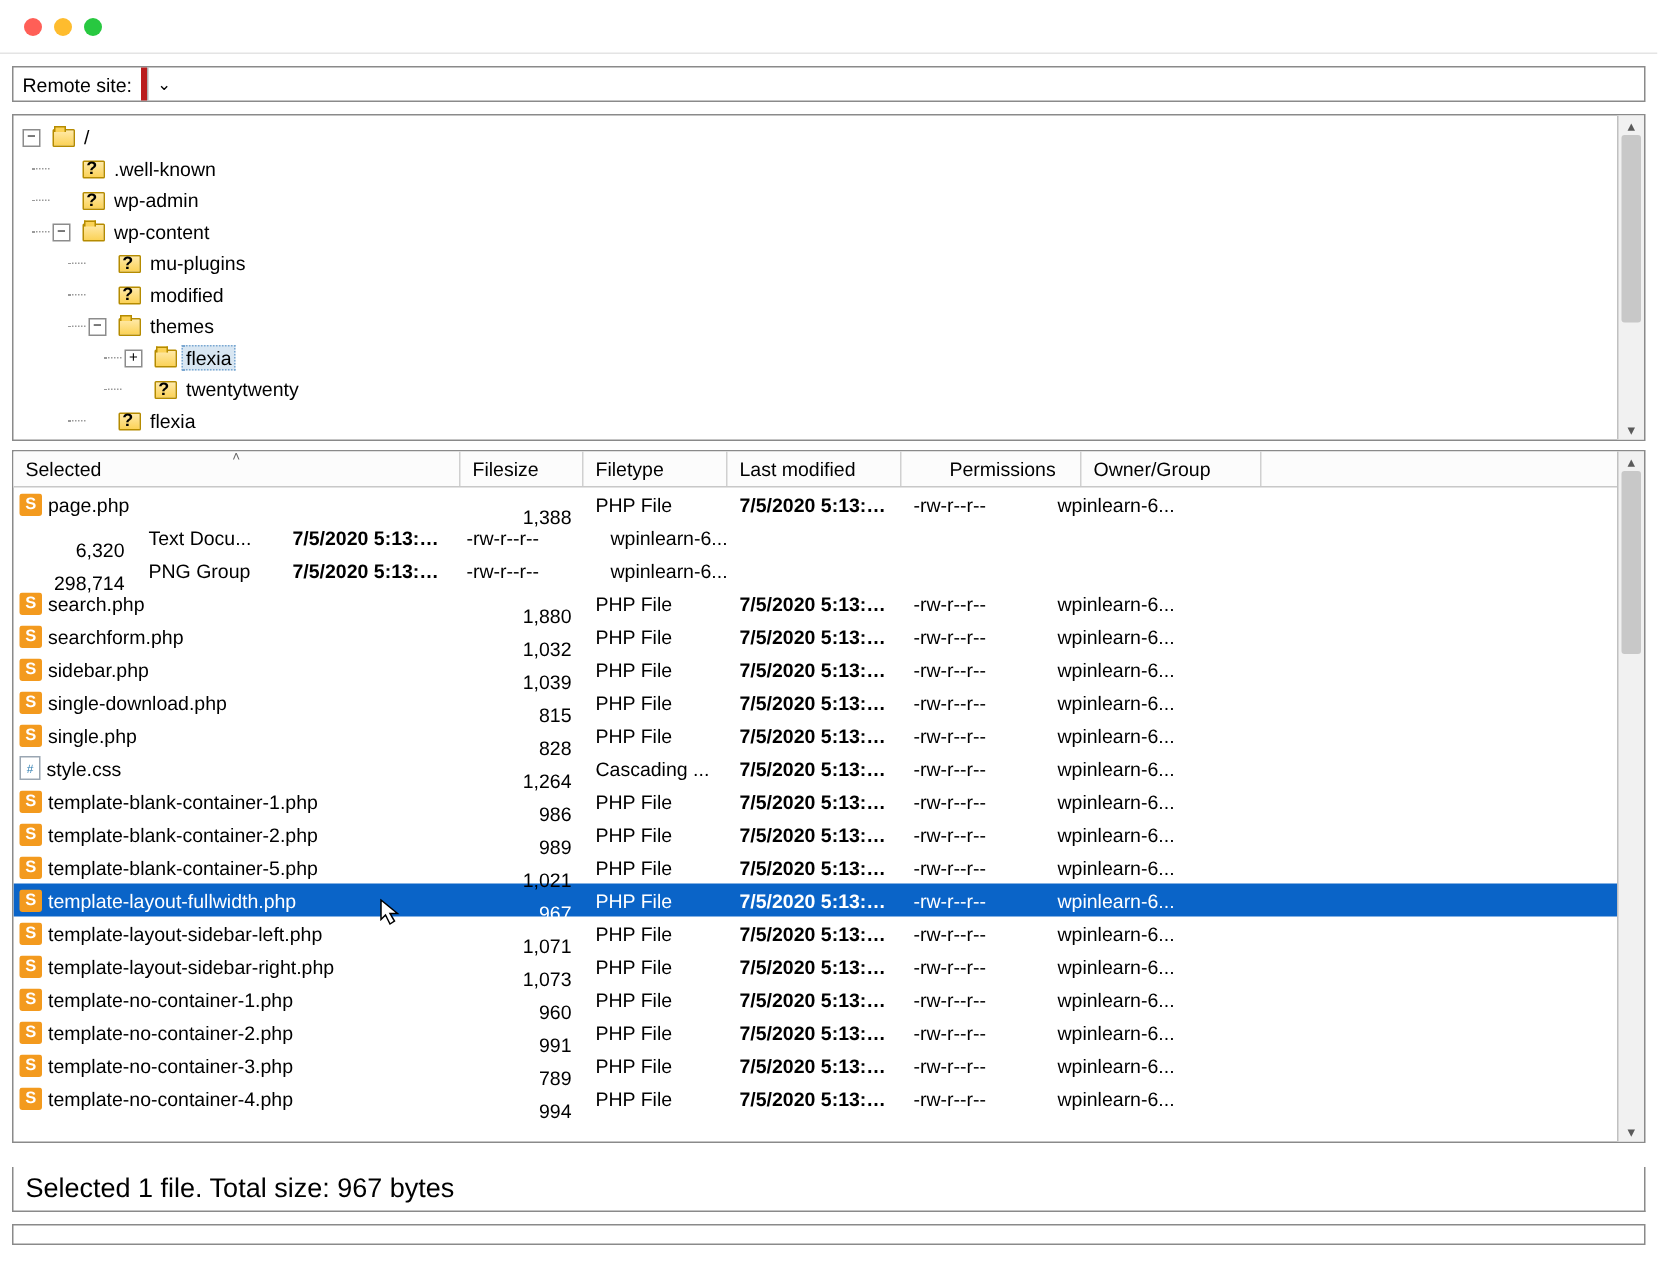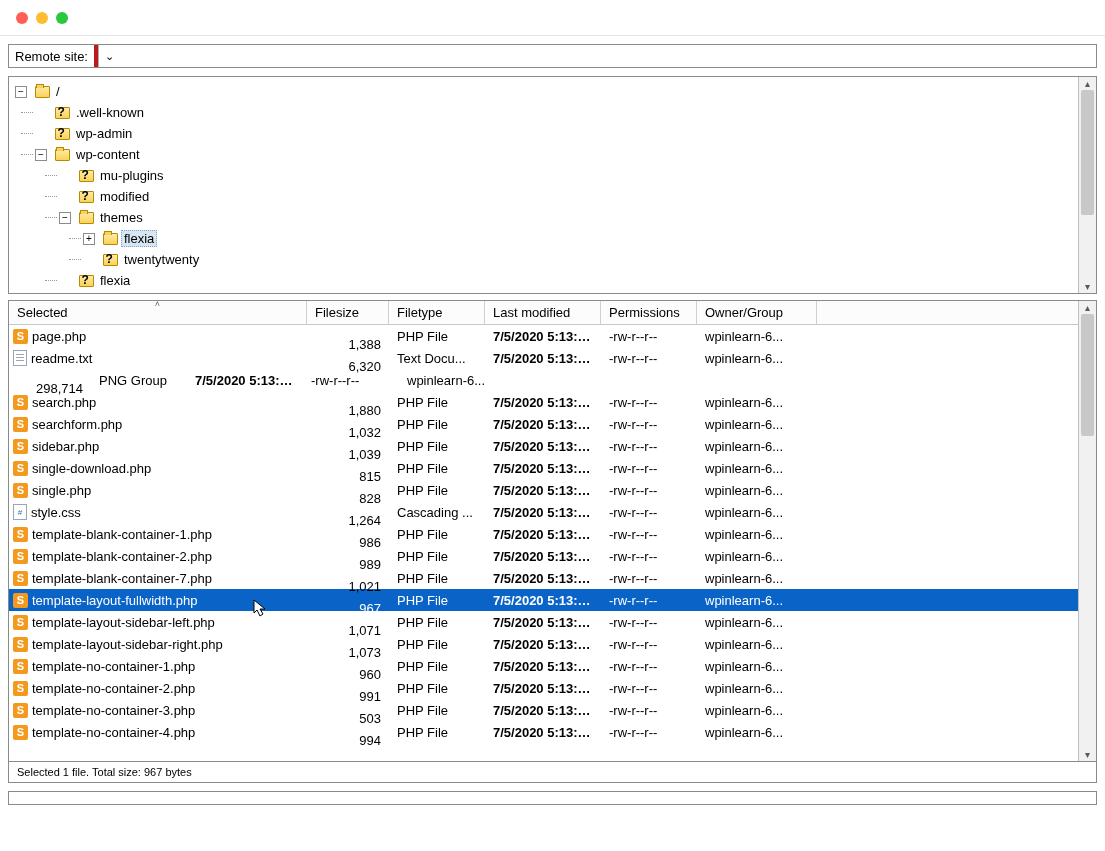--- a/index.html
+++ b/index.html
@@ -139,21 +139,21 @@
   .list-header .col {
     border-right: 1px solid #d0d0d0;
     padding: 3px 8px;
     display:flex; align-items:center;
     position:relative;
   }
   .col.filename { flex: 0 0 298px; }
   .col.filesize { flex: 0 0 82px; justify-content:flex-start; }
   .col.filetype { flex: 0 0 96px; }
   .col.lastmod  { flex: 0 0 116px; }
-  .col.perms    { flex: 0 0 96px; }
+  .col.perms    { flex: 0 0 96px; margin-left: 24px; }
   .col.owner    { flex: 0 0 120px; }
   .sort-ind {
     position:absolute; top:-2px; left:50%; transform:translateX(-50%);
     font-size:9px; color:#666;
   }
 
   .list-body { flex:1; overflow:hidden; }
   .row {
     display:flex; align-items:center;
     height: 22px; font-size: 13px;
@@ -189,25 +189,25 @@
     border:1px solid #2b7bb0;
   }
   .icon-css {
     width:14px; height:16px;
     background:#fff; border:1px solid #9aa6b2;
     display:flex; align-items:center; justify-content:center;
     font-size:8px; color:#2b7bb0;
   }
 
   .status-line {
-    margin: 0 8px 8px 8px;
+    margin: 16px 8px 8px 8px;
     border: 1px solid #8a8a8a;
     border-top: none;
     padding: 4px 8px;
-    font-size: 11px;
+    font-size: 18px;
   }
   .status-line2 {
     margin: 0 8px 8px 8px;
     border: 1px solid #8a8a8a;
     height: 14px;
   }
 
   .vscroll {
     width: 18px;
     border-left: 1px solid #c0c0c0;
@@ -403,24 +403,20 @@
               <div class="icon-sublime">S</div>
               <span>page.php</span>
             </div>
             <div class="c filesize">1,388</div>
             <div class="c filetype">PHP File</div>
             <div class="c lastmod">7/5/2020 5:13:3...</div>
             <div class="c perms">-rw-r--r--</div>
             <div class="c owner">wpinlearn-6...</div>
           </div>
           <div class="row">
-            <div class="c filename">
-              <div class="icon-txt"></div>
-              <span>readme.txt</span>
-            </div>
             <div class="c filesize">6,320</div>
             <div class="c filetype">Text Docu...</div>
             <div class="c lastmod">7/5/2020 5:13:3...</div>
             <div class="c perms">-rw-r--r--</div>
             <div class="c owner">wpinlearn-6...</div>
           </div>
           <div class="row">
             <div class="c filesize">298,714</div>
             <div class="c filetype">PNG Group</div>
             <div class="c lastmod">7/5/2020 5:13:3...</div>
@@ -511,21 +507,21 @@
             </div>
             <div class="c filesize">989</div>
             <div class="c filetype">PHP File</div>
             <div class="c lastmod">7/5/2020 5:13:4...</div>
             <div class="c perms">-rw-r--r--</div>
             <div class="c owner">wpinlearn-6...</div>
           </div>
           <div class="row">
             <div class="c filename">
               <div class="icon-sublime">S</div>
-              <span>template-blank-container-7.php</span>
+              <span>template-blank-container-5.php</span>
             </div>
             <div class="c filesize">1,021</div>
             <div class="c filetype">PHP File</div>
             <div class="c lastmod">7/5/2020 5:13:3...</div>
             <div class="c perms">-rw-r--r--</div>
             <div class="c owner">wpinlearn-6...</div>
           </div>
           <div class="row sel">
             <div class="c filename">
               <div class="icon-sublime">S</div>
@@ -579,21 +575,21 @@
             <div class="c filetype">PHP File</div>
             <div class="c lastmod">7/5/2020 5:13:3...</div>
             <div class="c perms">-rw-r--r--</div>
             <div class="c owner">wpinlearn-6...</div>
           </div>
           <div class="row">
             <div class="c filename">
               <div class="icon-sublime">S</div>
               <span>template-no-container-3.php</span>
             </div>
-            <div class="c filesize">503</div>
+            <div class="c filesize">789</div>
             <div class="c filetype">PHP File</div>
             <div class="c lastmod">7/5/2020 5:13:3...</div>
             <div class="c perms">-rw-r--r--</div>
             <div class="c owner">wpinlearn-6...</div>
           </div>
           <div class="row">
             <div class="c filename">
               <div class="icon-sublime">S</div>
               <span>template-no-container-4.php</span>
             </div>

